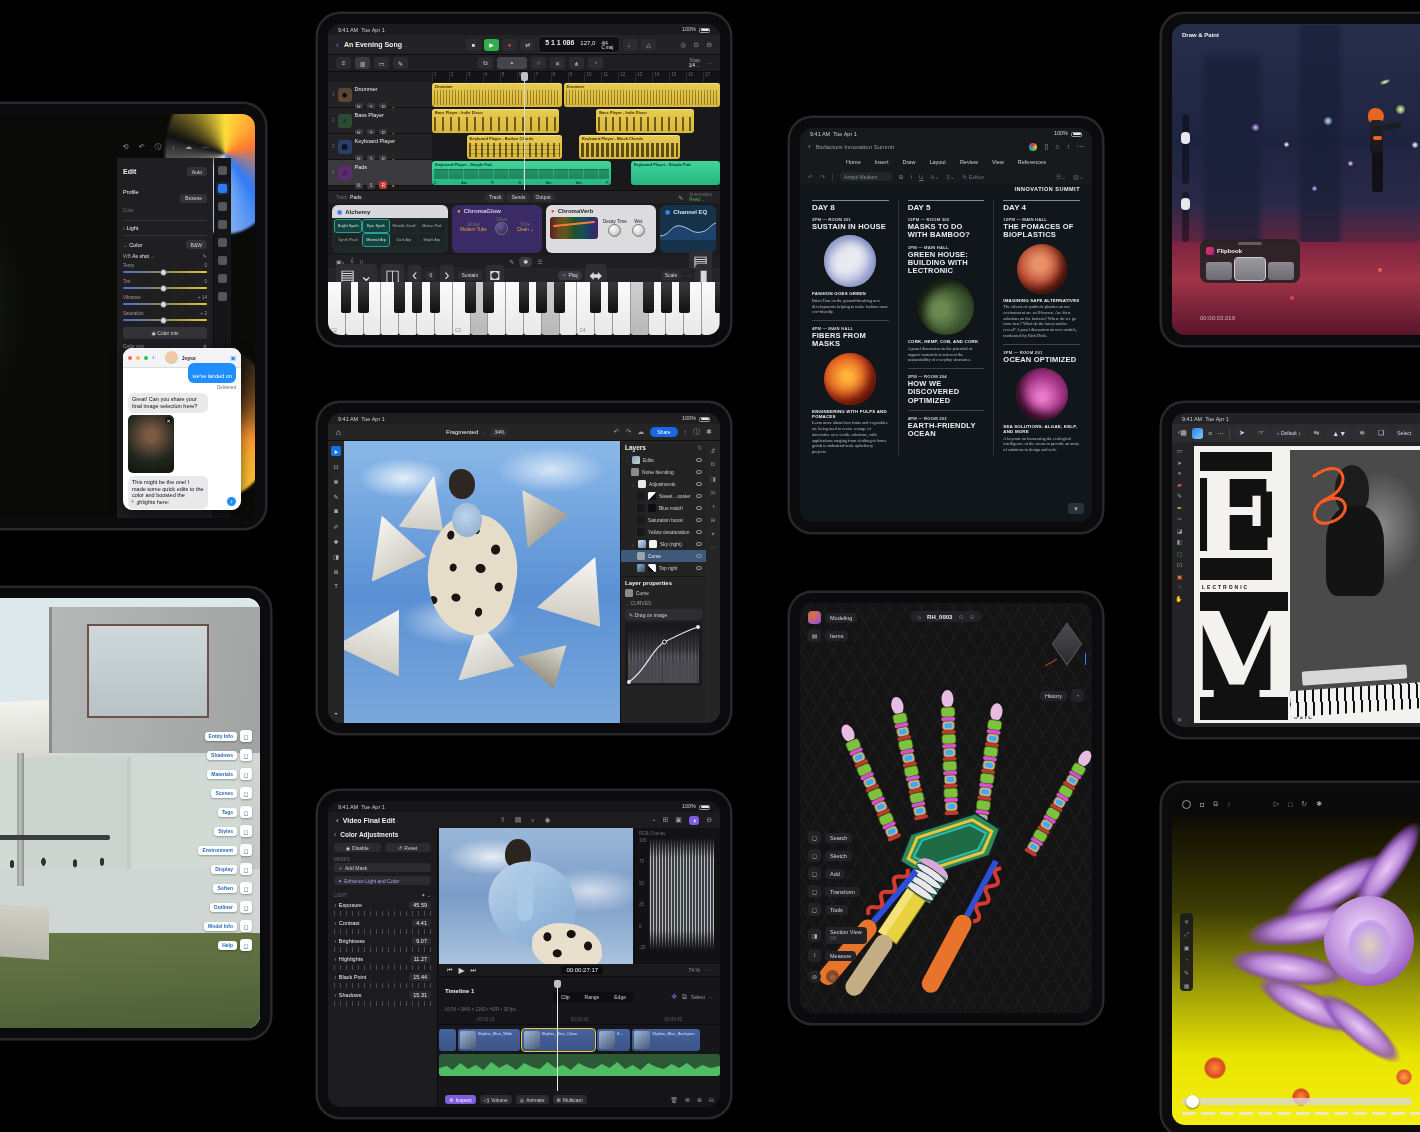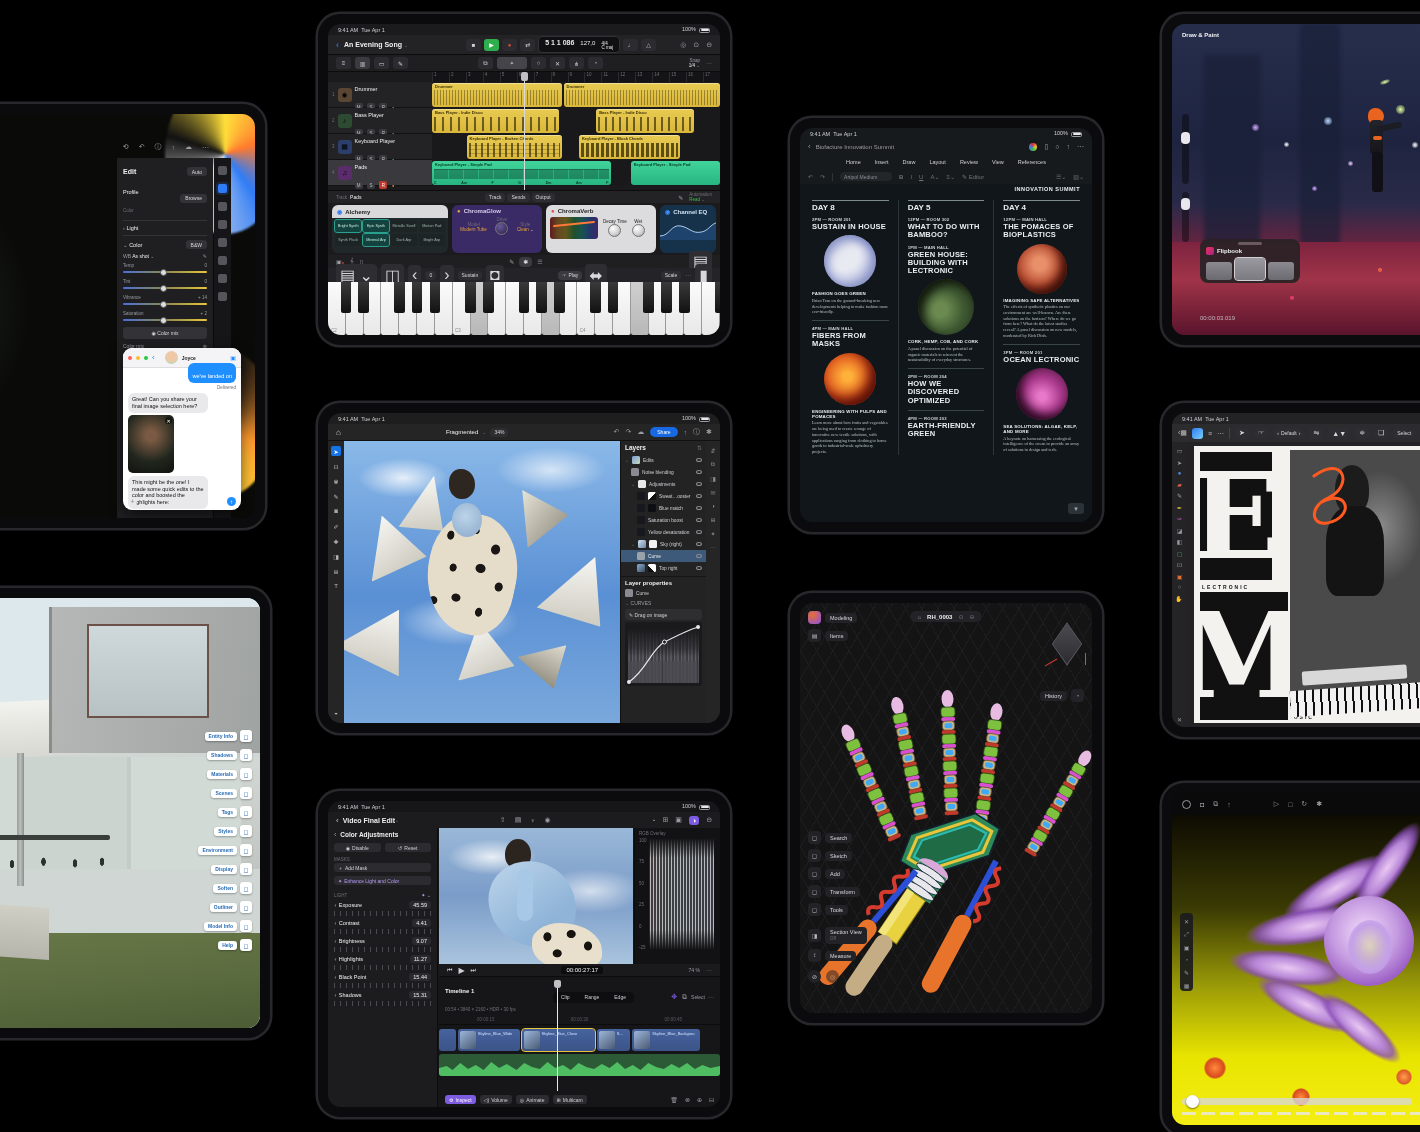--- a/index.html
+++ b/index.html
@@ -574,45 +574,45 @@
         <div class="pg-h">FIBERS FROM MASKS</div>
         <span class="pg-img" style="width:52px;height:52px;background:radial-gradient(circle at 45% 45%,#ffb23a 10%,#e05a1f 55%,#8a1f0f);box-shadow:inset -6px -6px 12px #5a0f08"></span>
         <div class="pg-sub">ENGINEERING WITH PULPS AND POMACES</div>
         <div class="pg-b">Learn more about how fruits and vegetables are being used to create a range of innovative new textile solutions, with applications ranging from clothing to home goods to industrial-scale upholstery projects.</div>
       </div>
       <div style="width:1px;align-self:stretch;background:#2c363c"></div>
 
       <div style="flex:1;border-top:1.5px solid #7d8a90;padding-top:2px">
         <div class="t8 b">DAY 5</div>
         <div class="pg-slot">12PM — ROOM 302</div>
-        <div class="pg-h">WHAT TO DO WITH BAMBOO?</div>
+        <div class="pg-h">MASKS TO DO WITH BAMBOO?</div>
         <div class="pg-slot">1PM — MAIN HALL</div>
         <div class="pg-h">GREEN HOUSE: BUILDING WITH LECTRONIC</div>
         <span class="pg-img" style="width:56px;height:56px;background:radial-gradient(circle at 40% 55%,#6a8a4f 15%,#3f5a33 50%,#24301c);box-shadow:inset 5px 5px 10px #12180c"></span>
         <div class="pg-sub">CORK, HEMP, COB, AND CORK</div>
         <div class="pg-b">A panel discussion on the potential of organic materials to reinvent the sustainability of everyday structures.</div>
         <div class="pg-hr"></div>
         <div class="pg-slot">2PM — ROOM 204</div>
         <div class="pg-h">HOW WE DISCOVERED OPTIMIZED</div>
         <div class="pg-hr"></div>
         <div class="pg-slot">4PM — ROOM 203</div>
-        <div class="pg-h">EARTH-FRIENDLY GREEN</div>
+        <div class="pg-h">EARTH-FRIENDLY OCEAN</div>
       </div>
       <div style="width:1px;align-self:stretch;background:#2c363c"></div>
 
       <div style="flex:1;border-top:1.5px solid #7d8a90;padding-top:2px">
         <div class="t8 b">DAY 4</div>
         <div class="pg-slot">12PM — MAIN HALL</div>
         <div class="pg-h">THE POMACES OF BIOPLASTICS</div>
         <span class="pg-img" style="width:50px;height:50px;background:radial-gradient(circle at 45% 40%,#e8906a 15%,#b5482e 55%,#6b1f14);box-shadow:inset -5px -5px 10px #3a0f08"></span>
         <div class="pg-sub">IMAGINING SAFE ALTERNATIVES</div>
         <div class="pg-b">The effects of synthetic plastics on our environment are well-known. Are there solutions on the horizon? Where do we go from here? What do the latest studies reveal? A panel discussion on new models, moderated by Rich Dinh.</div>
         <div class="pg-hr"></div>
         <div class="pg-slot">3PM — ROOM 201</div>
-        <div class="pg-h">OCEAN LECTRONIC</div>
+        <div class="pg-h">OCEAN OPTIMIZED</div>
         <span class="pg-img" style="width:52px;height:52px;background:radial-gradient(circle at 50% 55%,#e878c8 10%,#a8388a 50%,#4a1438);box-shadow:inset 5px -5px 10px #2a0a20"></span>
         <div class="pg-sub">SEA SOLUTIONS: ALGAE, KELP, AND MORE</div>
         <div class="pg-b">A keynote on harnessing the ecological intelligence of the ocean to provide an array of solutions in design and tech.</div>
       </div>
     </div>
     <span class="abs" style="right:8px;bottom:8px;width:16px;height:11px;background:#2c3338;border-radius:3px;color:#9aa5ad;font-size:6px;display:flex;align-items:center;justify-content:center">▼</span>
   </div>
  </div>
 </div>
 

